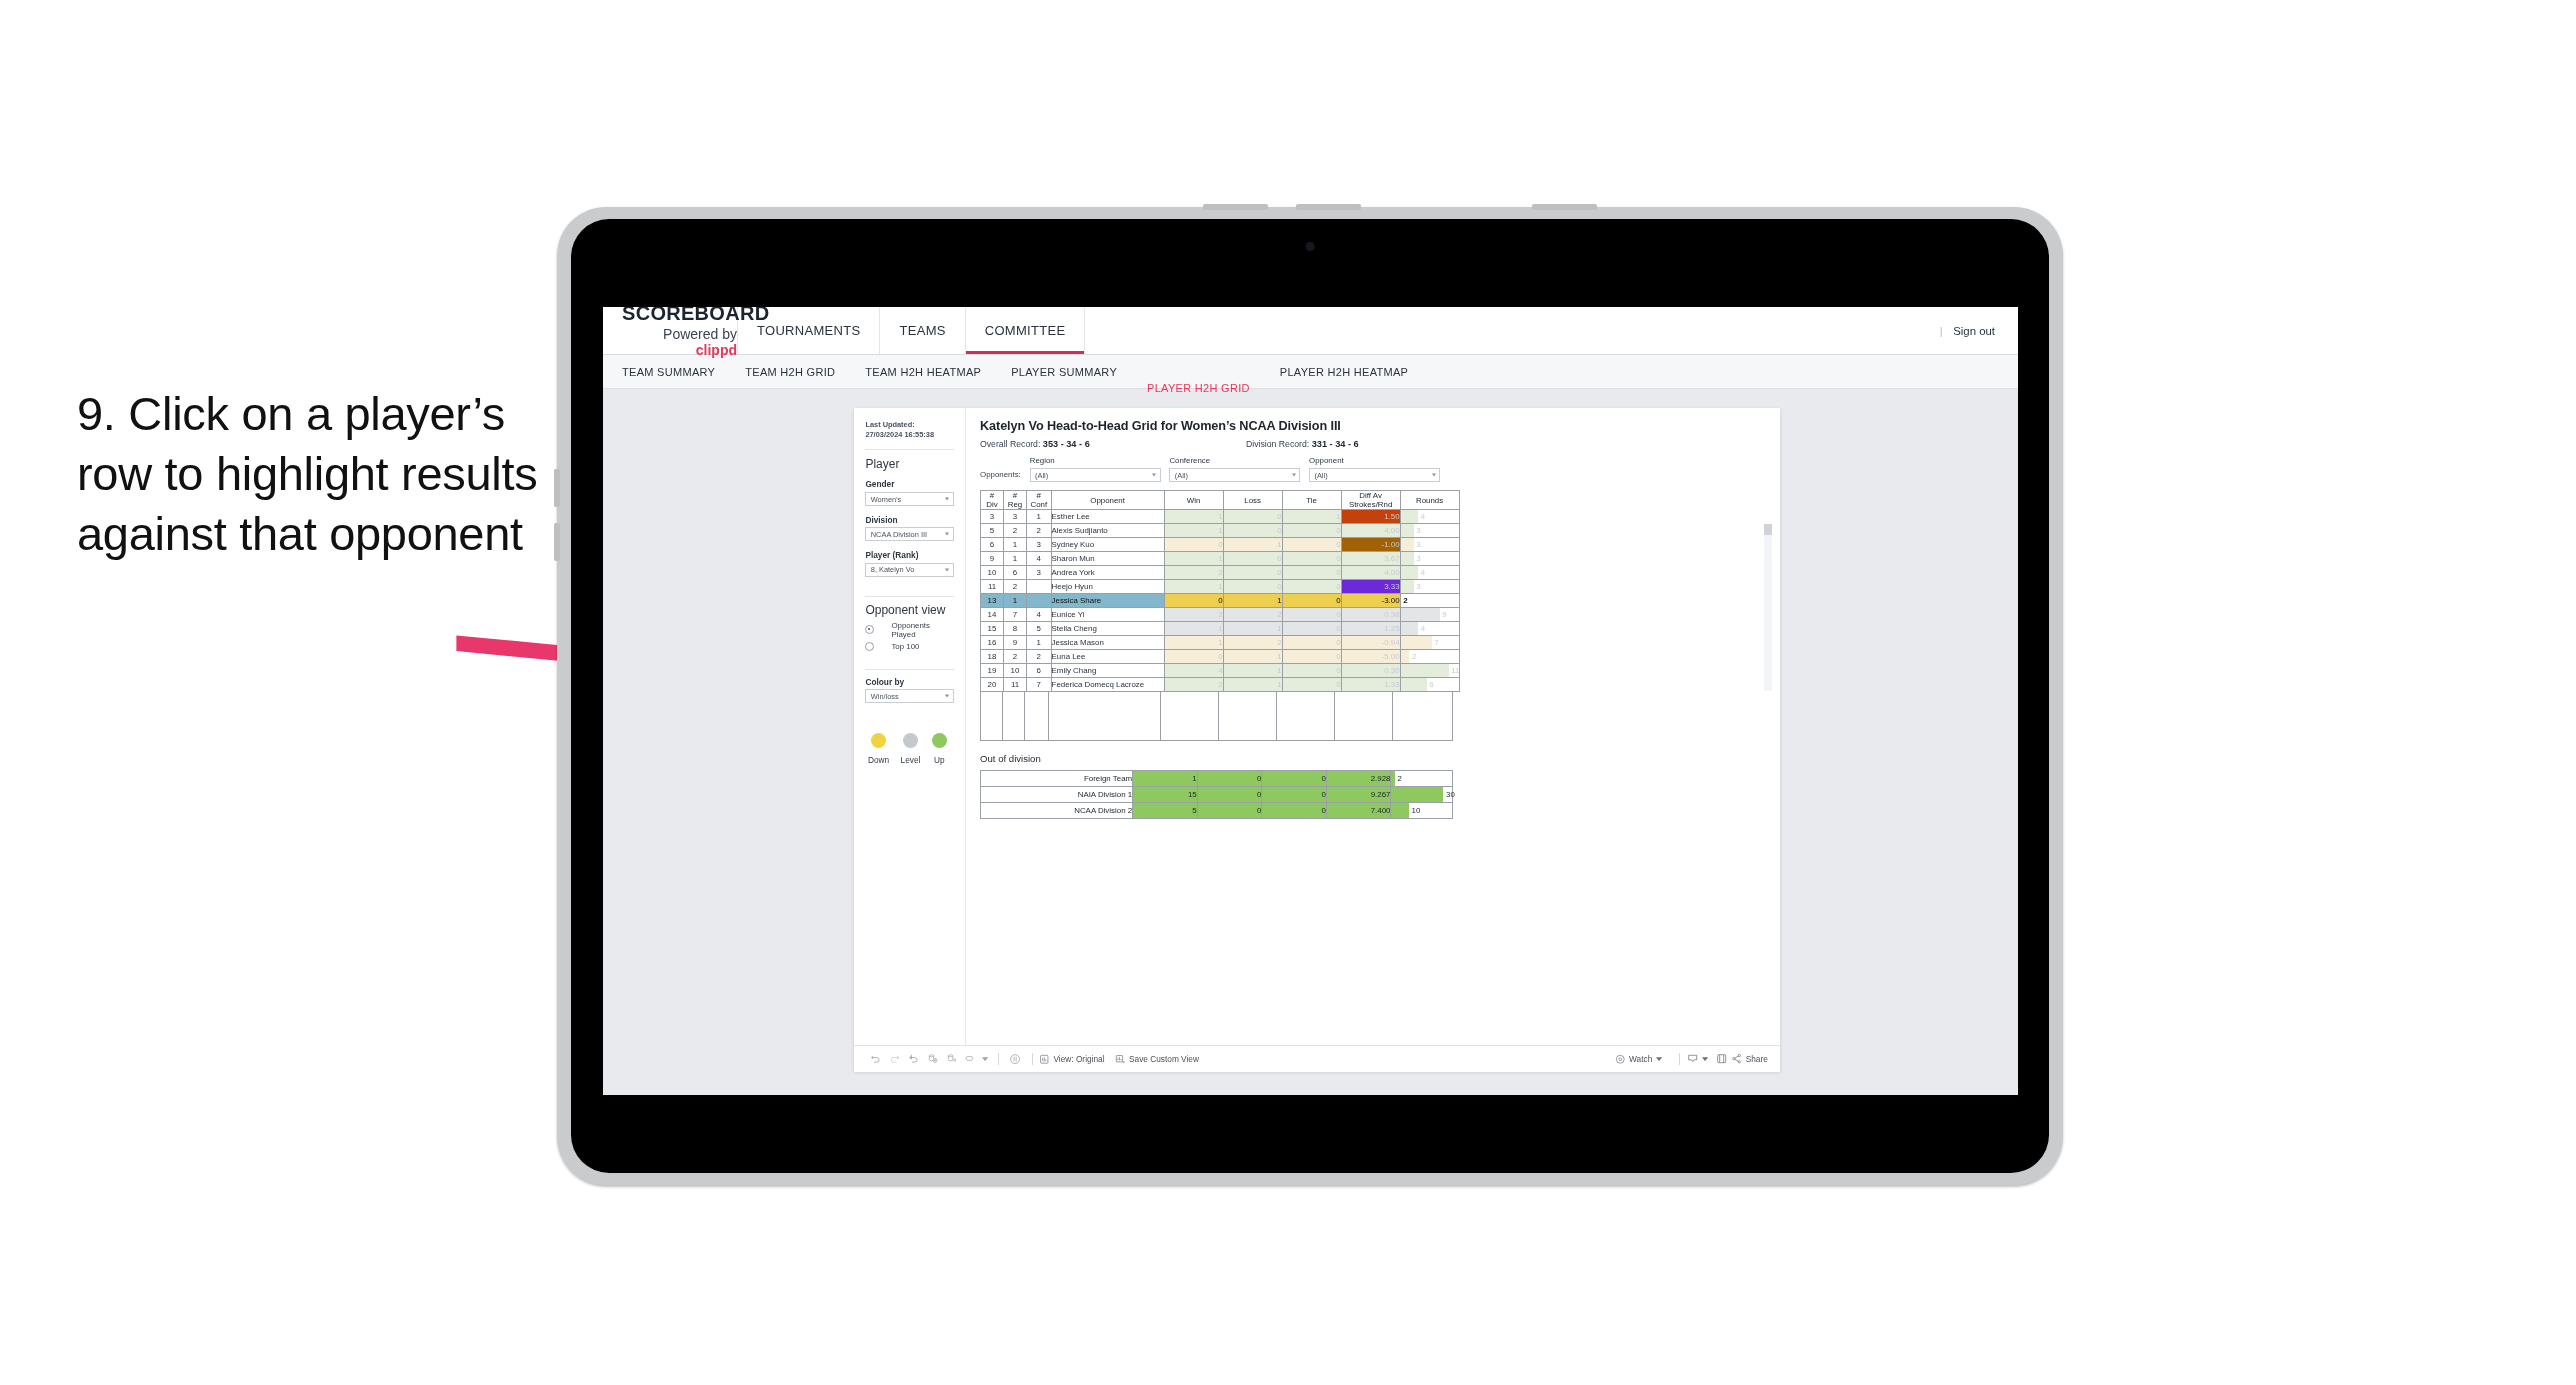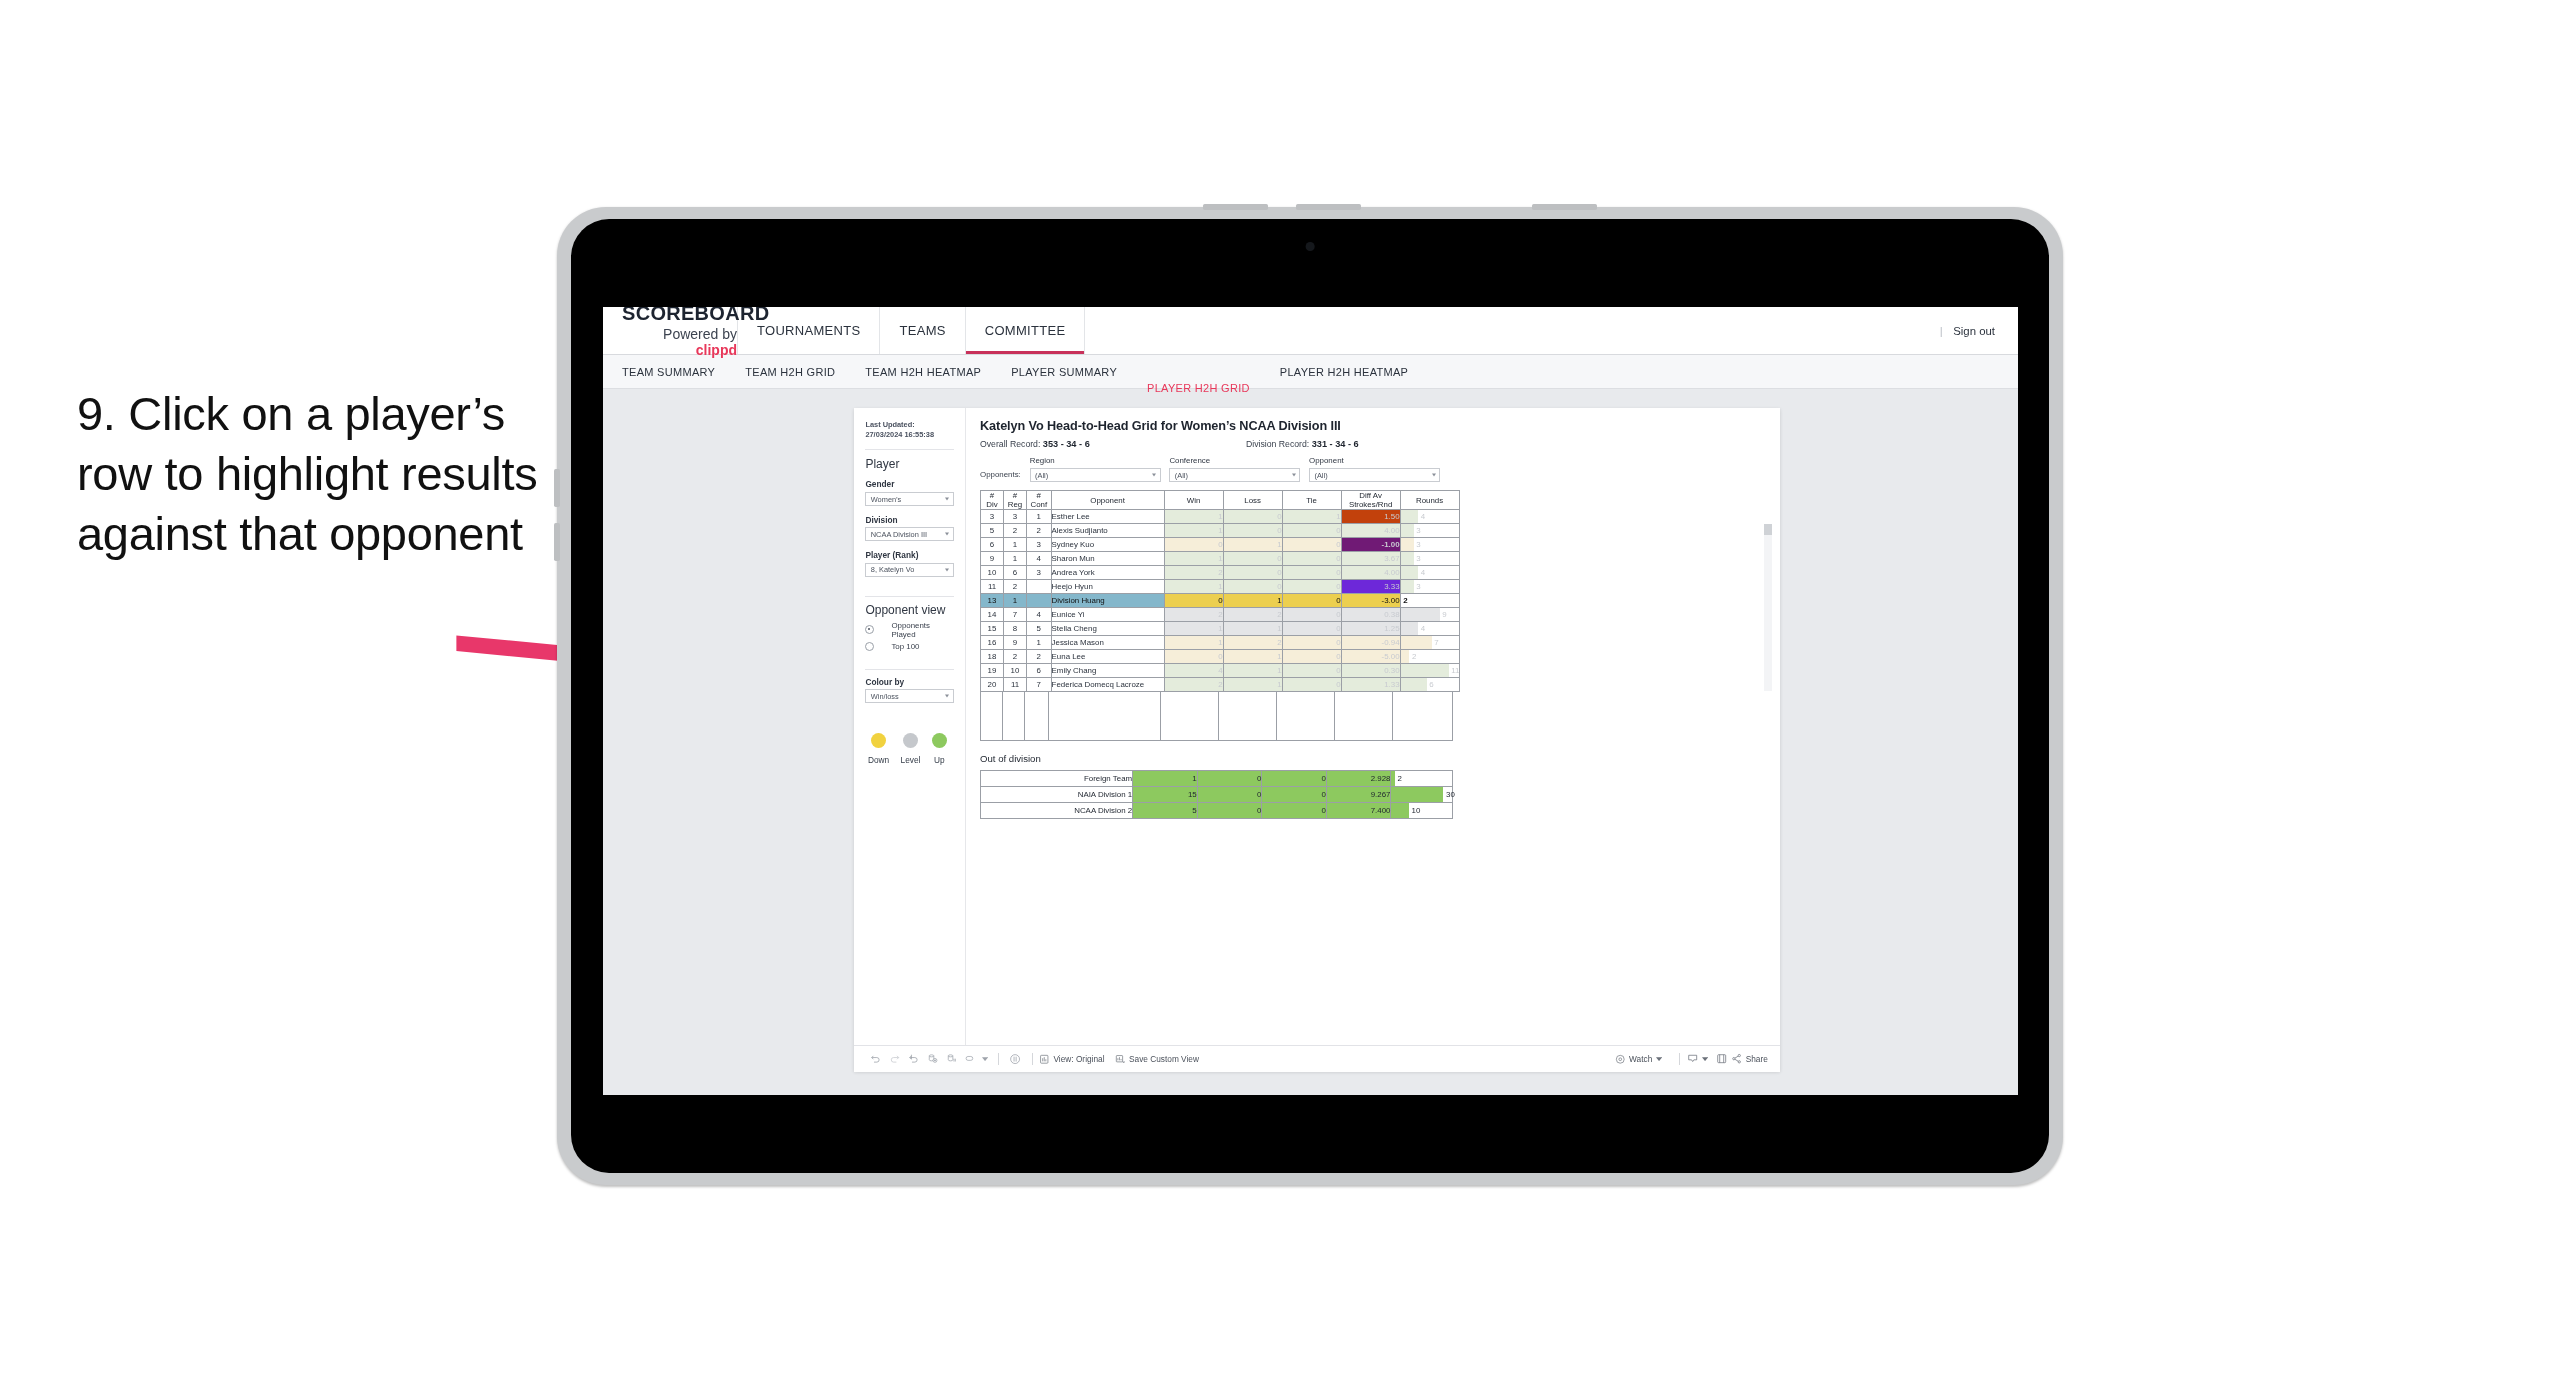--- a/index.html
+++ b/index.html
@@ -320,21 +320,21 @@
                   <td class="rnd"><span class="rnd-bar" style="width: 13px; background: rgb(228, 236, 220);"></span><span class="rnd-val" style="margin-left: 13px; color: rgb(200, 203, 208);">3</span></td>
                 </tr>
                 <tr>
                   <td class="idx">6</td>
                   <td class="idx">1</td>
                   <td class="idx">3</td>
                   <td class="opp-name">Sydney Kuo</td>
                   <td class="num" style="background:#f6eed9;color:#c8cbd0;">0</td>
                   <td class="num" style="background:#f6eed9;color:#c8cbd0;">1</td>
                   <td class="num" style="background:#f6eed9;color:#c8cbd0;">0</td>
-                  <td class="num diff" style="background:#701a75;color:#c8cbd0;font-weight:bold;">-1.00</td>
+                  <td class="num diff" style="background:#a16207;color:#c8cbd0;">-1.00</td>
                   <td class="rnd"><span class="rnd-bar" style="width: 13px; background: rgb(246, 238, 217);"></span><span class="rnd-val" style="margin-left: 13px; color: rgb(200, 203, 208);">3</span></td>
                 </tr>
                 <tr>
                   <td class="idx">9</td>
                   <td class="idx">1</td>
                   <td class="idx">4</td>
                   <td class="opp-name">Sharon Mun</td>
                   <td class="num" style="background:#e4ecdc;color:#c8cbd0;">1</td>
                   <td class="num" style="background:#e4ecdc;color:#c8cbd0;">0</td>
                   <td class="num" style="background:#e4ecdc;color:#c8cbd0;">0</td>
@@ -360,21 +360,21 @@
                   <td class="num" style="background:#e4ecdc;color:#c8cbd0;">1</td>
                   <td class="num" style="background:#e4ecdc;color:#c8cbd0;">0</td>
                   <td class="num" style="background:#e4ecdc;color:#c8cbd0;">0</td>
                   <td class="num diff" style="background:#6d28d9;color:#c8cbd0;">3.33</td>
                   <td class="rnd"><span class="rnd-bar" style="width: 13px; background: rgb(228, 236, 220);"></span><span class="rnd-val" style="margin-left: 13px; color: rgb(200, 203, 208);">3</span></td>
                 </tr>
                 <tr class="sel">
                   <td class="idx">13</td>
                   <td class="idx">1</td>
                   <td class="idx"></td>
-                  <td class="opp-name">Division Huang</td>
+                  <td class="opp-name">Jessica Share</td>
                   <td class="num" style="background:#f6eed9;">0</td>
                   <td class="num" style="background:#f6eed9;">1</td>
                   <td class="num" style="background:#f6eed9;">0</td>
                   <td class="num diff" style="background:#f6eed9;">-3.00</td>
                   <td class="rnd"><span class="rnd-bar" style="width: 8.7px; background: transparent;"></span><span class="rnd-val" style="margin-left: 0px;">2</span></td>
                 </tr>
                 <tr>
                   <td class="idx">14</td>
                   <td class="idx">7</td>
                   <td class="idx">4</td>

